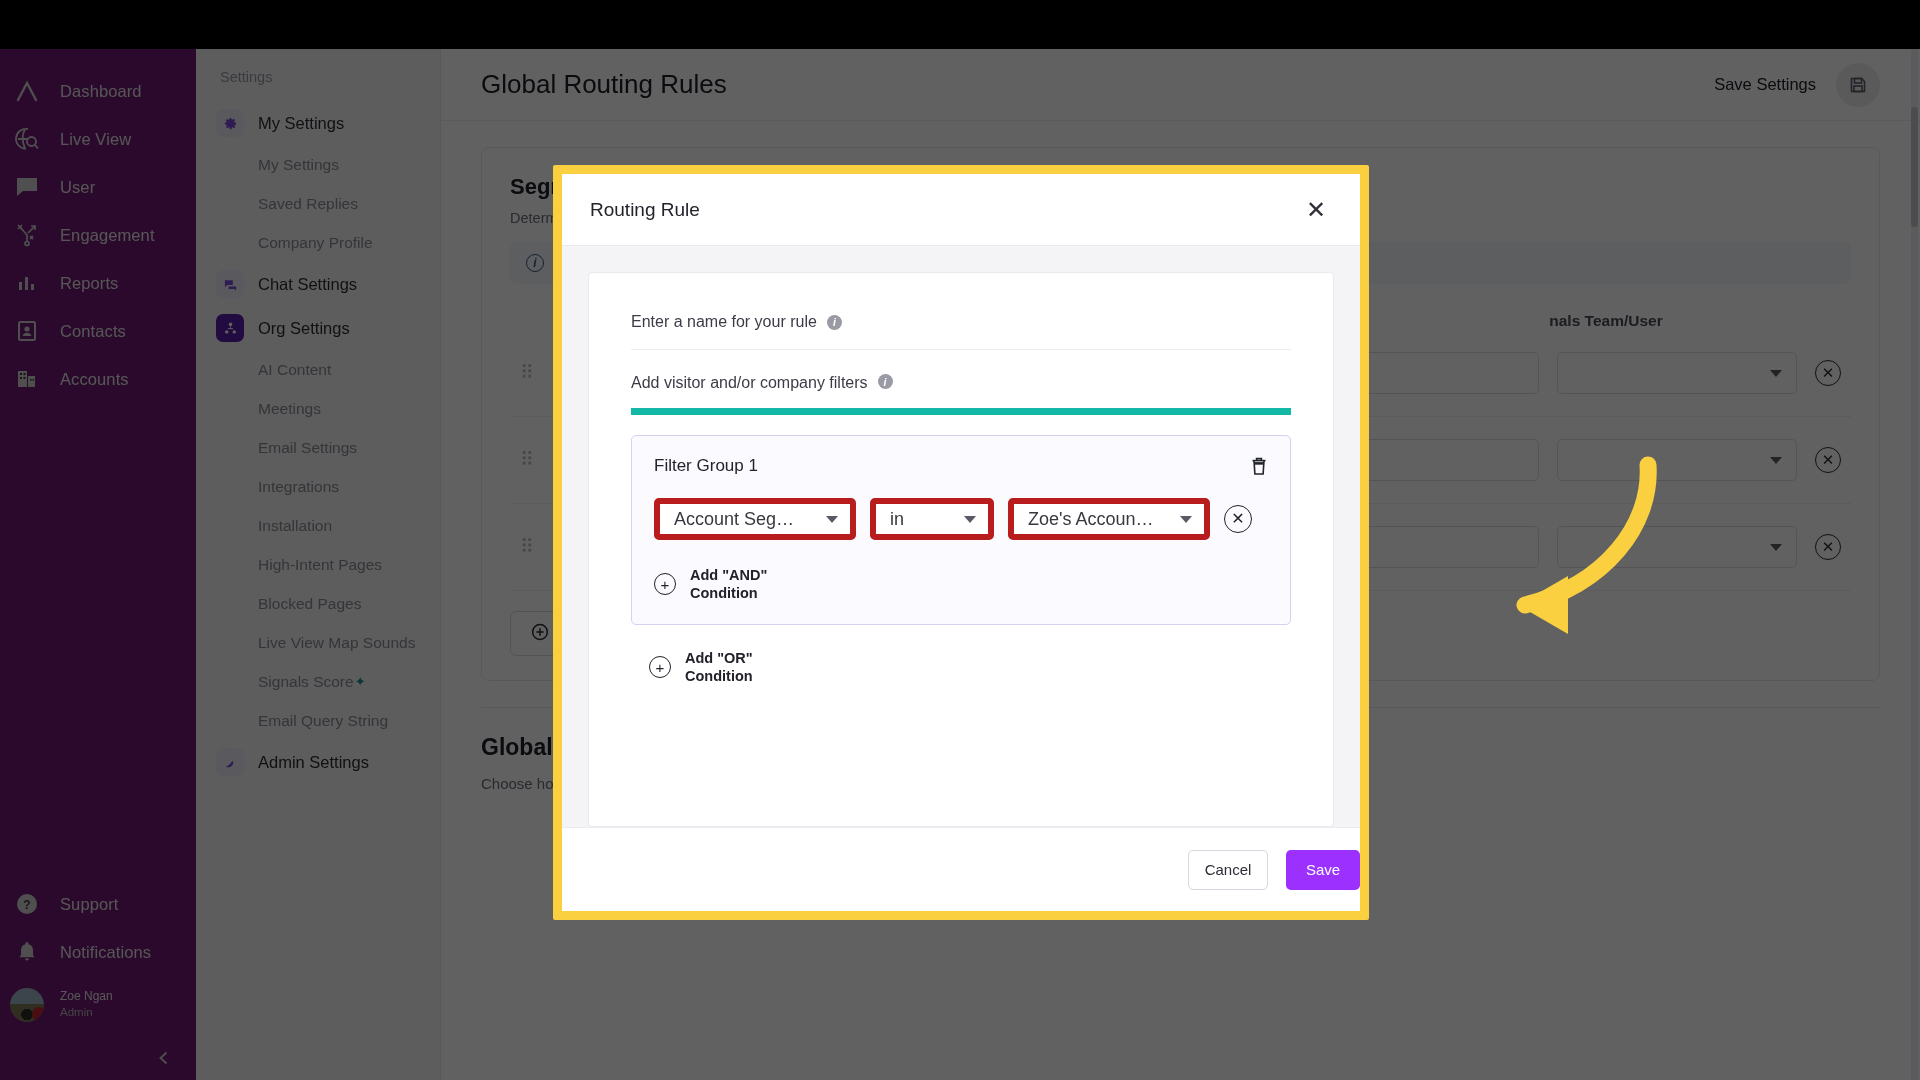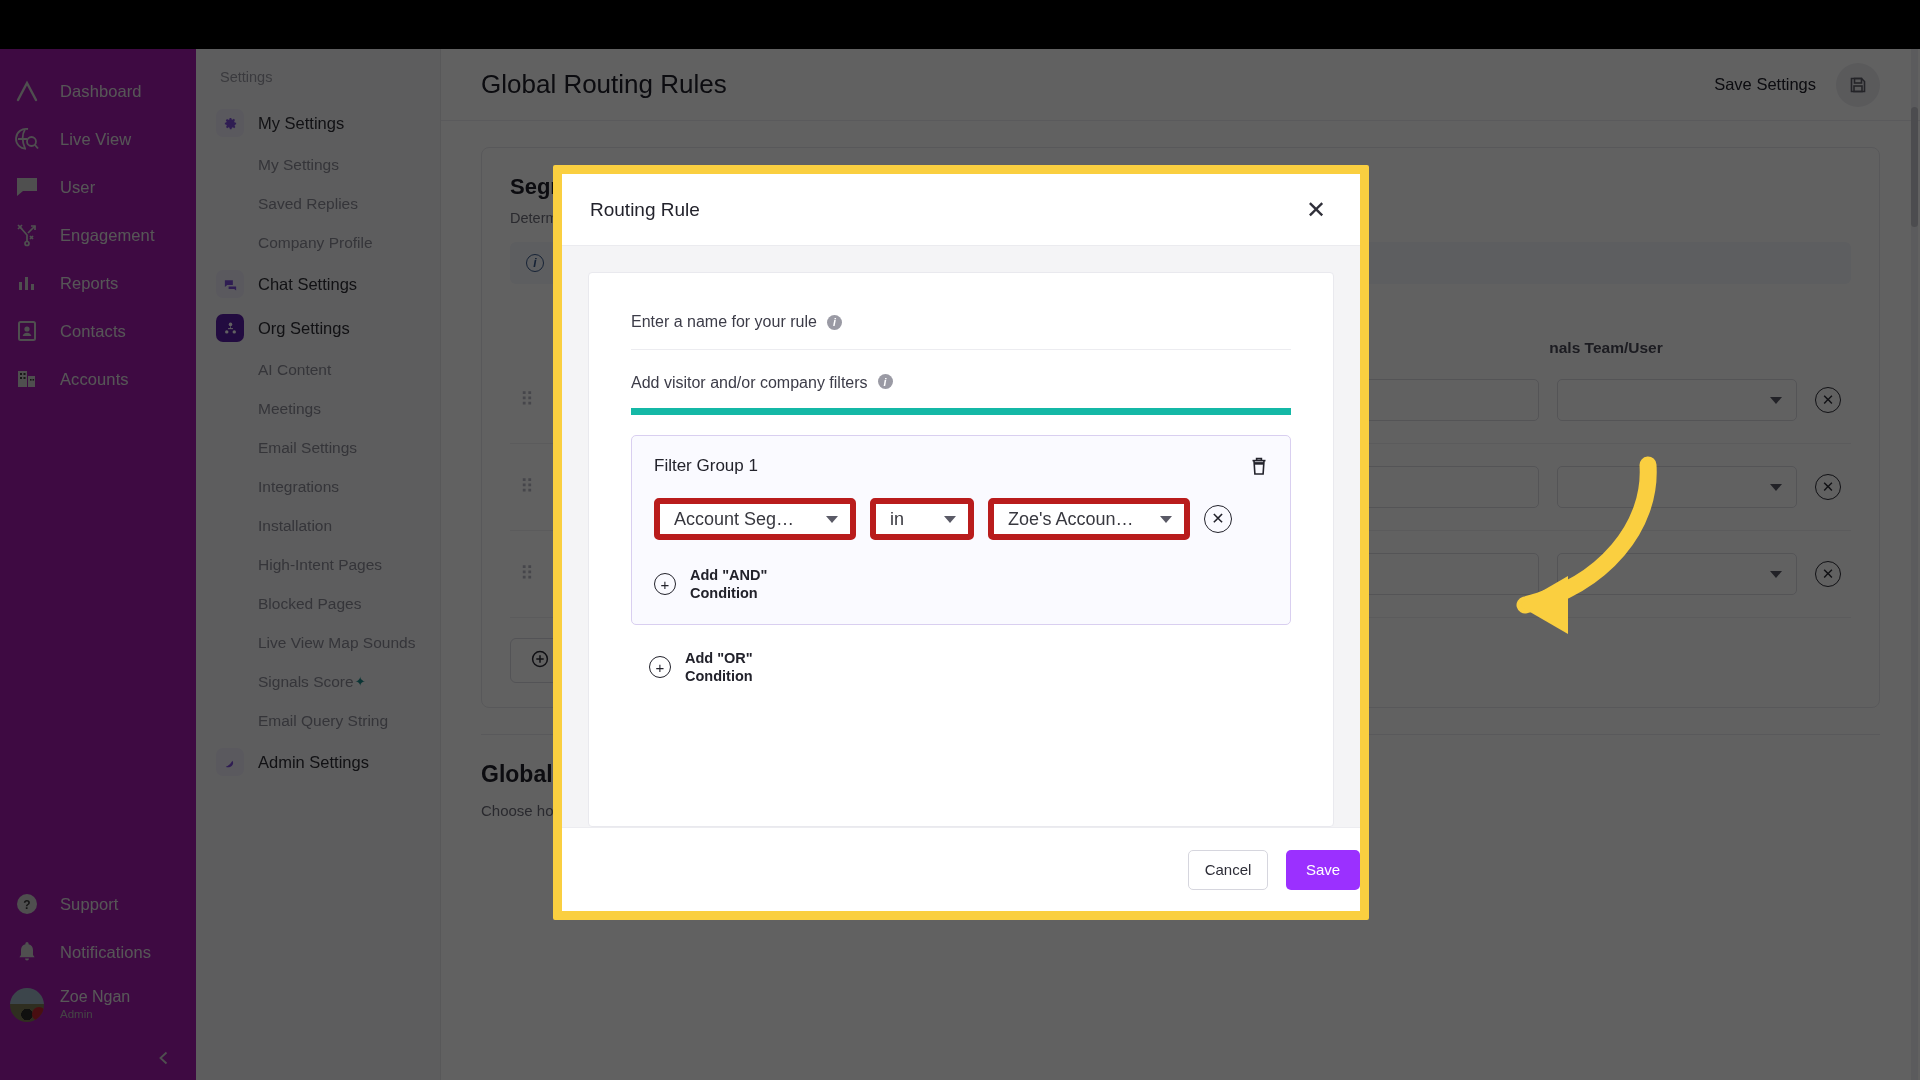--- a/index.html
+++ b/index.html
@@ -21,21 +21,21 @@
     left: 0; top: 49px;
     width: 1920px; height: 1031px;
     background: #ffffff;
     display: flex;
     overflow: hidden;
   }
 
   
   .rail {
     width: 196px; flex: 0 0 196px;
-    background: #a21caf;
+    background: #701a75;
     position: relative;
     color: #d8d8d8;
   }
   .rail-top { padding-top: 18px; }
   .rail-item {
     display: flex; align-items: center;
     height: 48px;
     padding-left: 10px;
     gap: 16px;
     cursor: pointer;
@@ -71,21 +71,21 @@
       linear-gradient(#9fb6c6 0 46%, #7d7a55 46% 100%);
     position: relative;
     overflow: hidden;
   }
   .avatar::after {
     content: ""; position: absolute;
     right: -2px; bottom: 1px;
     width: 14px; height: 14px; border-radius: 50%;
     background: #c1272d;
   }
-  .user-name { font-size: 16px; color: #e6e6e6; line-height: 1.15; }
+  .user-name { font-size: 12px; color: #e6e6e6; line-height: 1.15; }
   .user-role { font-size: 11.5px; color: #b4b4b4; line-height: 1.4; }
   .collapse-btn {
     width: 100%;
     display: flex; justify-content: flex-end;
     padding-right: 24px; padding-top: 16px;
     color: #cfcfcf; cursor: pointer;
   }
 
   
   .subnav {
@@ -175,21 +175,21 @@
     display: flex; align-items: center; justify-content: center;
     flex: 0 0 18px; font-style: italic;
   }
   .col-head {
     display: flex; margin-top: 28px;
     font-size: 15.5px; color: #4a4a58; font-weight: 600;
     padding: 0 10px;
   }
   .col-head .c1 { width: 170px; text-align: center; }
   .col-head .c2 { flex: 1 1 auto; text-align: center; }
-  .col-head .c3 { width: 470px; text-align: center; margin-top: 27px; }
+  .col-head .c3 { width: 470px; text-align: center; }
   .rule-row {
     display: flex; align-items: center;
     gap: 18px;
     border-bottom: 1px solid #eeeef2;
     padding: 22px 10px;
   }
   .grip { color: #b9b9c4; font-size: 19px; letter-spacing: 1px; line-height: .9; }
   .then-lbl { font-size: 17px; font-weight: 700; color: #23232e; width: 78px; }
   .pill {
     height: 38px; border-radius: 19px; background: #ececf0;
@@ -345,21 +345,21 @@
   .select {
     height: 42px;
     border: 6px solid #b91c1c; border-radius: 5px;
     background: #fff;
     display: flex; align-items: center; justify-content: space-between;
     padding: 0 12px 0 14px;
     font-size: 18px; color: #38383f;
     cursor: pointer;
   }
   .select.w-field { width: 202px; }
-  .select.w-op { width: 104px; }
+  .select.w-op { width: 124px; }
   .select.w-val { width: 202px; }
   .caret {
     width: 0; height: 0;
     border-left: 6px solid transparent;
     border-right: 6px solid transparent;
     border-top: 7px solid #5a5a66;
     margin-left: 10px;
   }
   .rm-cond {
     width: 28px; height: 28px; border-radius: 50%;

